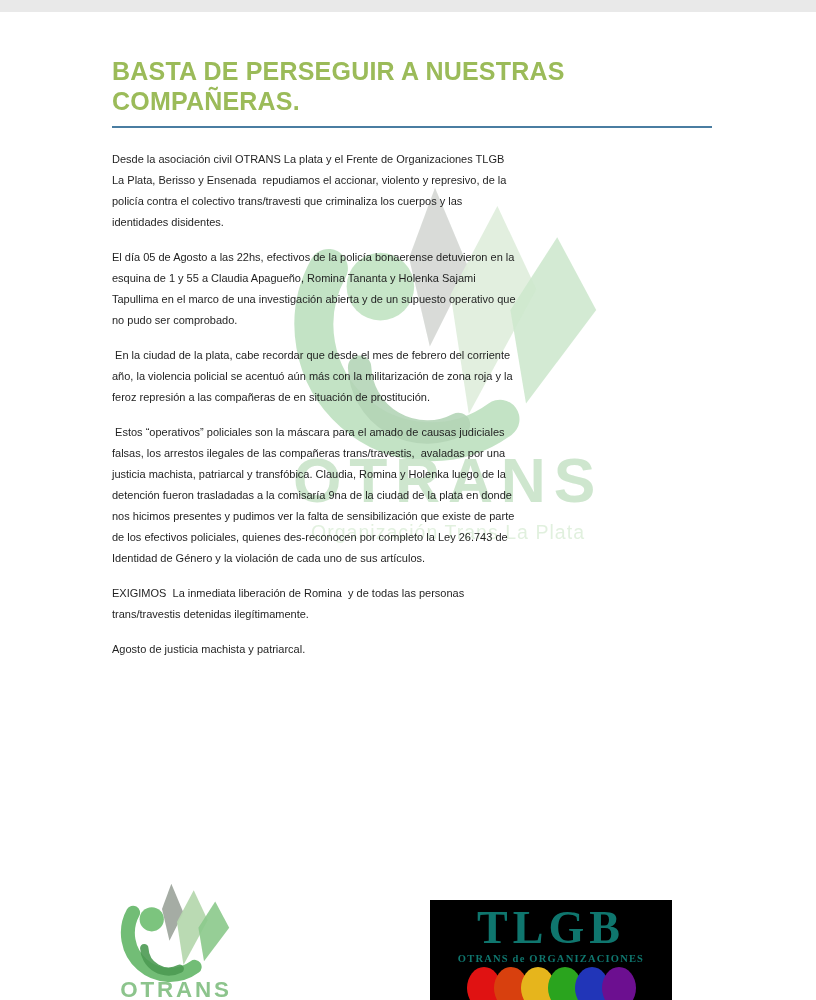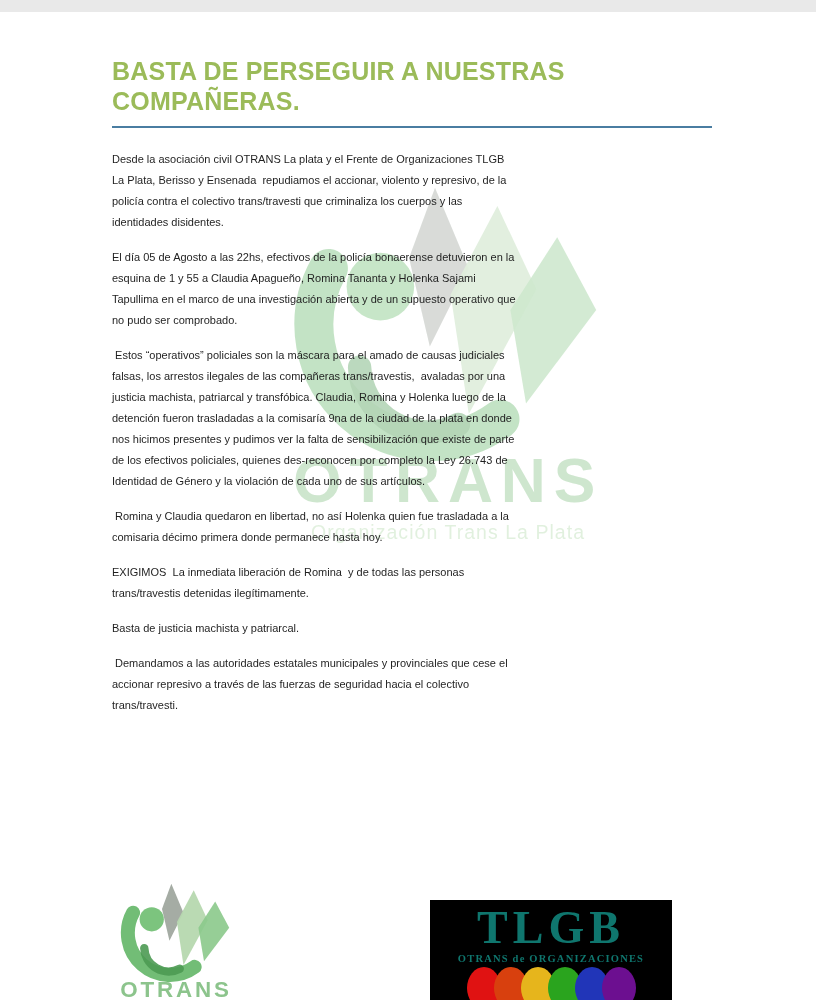--- a/index.html
+++ b/index.html
@@ -106,35 +106,33 @@
   <div class="content">
     <h1 class="doc-title" style="color: rgb(155, 187, 89); border-bottom-color: rgb(74, 125, 161);">BASTA DE PERSEGUIR A NUESTRAS COMPAÑERAS.</h1>
     <p>Desde la asociación civil OTRANS La plata y el Frente de Organizaciones TLGB
 La Plata, Berisso y Ensenada  repudiamos el accionar, violento y represivo, de la
 policía contra el colectivo trans/travesti que criminaliza los cuerpos y las
 identidades disidentes.</p>
     <p>El día 05 de Agosto a las 22hs, efectivos de la policía bonaerense detuvieron en la
 esquina de 1 y 55 a Claudia Apagueño, Romina Tananta y Holenka Sajami
 Tapullima en el marco de una investigación abierta y de un supuesto operativo que
 no pudo ser comprobado.</p>
+    <p> En la ciudad de la plata, cabe recordar que desde el mes de febrero del corriente
+año, la violencia policial se acentuó aún más con la militarización de zona roja y la
+feroz represión a las compañeras de en situación de prostitución.</p>
     <p> Estos “operativos” policiales son la máscara para el amado de causas judiciales
 falsas, los arrestos ilegales de las compañeras trans/travestis,  avaladas por una
 justicia machista, patriarcal y transfóbica. Claudia, Romina y Holenka luego de la
 detención fueron trasladadas a la comisaría 9na de la ciudad de la plata en donde
 nos hicimos presentes y pudimos ver la falta de sensibilización que existe de parte
 de los efectivos policiales, quienes des-reconocen por completo la Ley 26.743 de
 Identidad de Género y la violación de cada uno de sus artículos.</p>
-    <p> Romina y Claudia quedaron en libertad, no así Holenka quien fue trasladada a la
-comisaria décimo primera donde permanece hasta hoy.</p>
     <p>EXIGIMOS  La inmediata liberación de Romina  y de todas las personas
 trans/travestis detenidas ilegítimamente.</p>
-    <p>Basta de justicia machista y patriarcal.</p>
-    <p> Demandamos a las autoridades estatales municipales y provinciales que cese el
-accionar represivo a través de las fuerzas de seguridad hacia el colectivo
-trans/travesti.</p>
+    <p>Agosto de justicia machista y patriarcal.</p>
   </div>
 
   <svg class="otrans-footer" viewBox="0 0 120 150">
     <use href="#otrans-logo"></use>
   </svg>
 
   <div class="tlgb" style="background: rgb(0, 0, 0);">
     <div class="tlgb-title">TLGB</div>
     <div class="tlgb-sub">OTRANS de ORGANIZACIONES</div>
     <div class="tlgb-circles">

